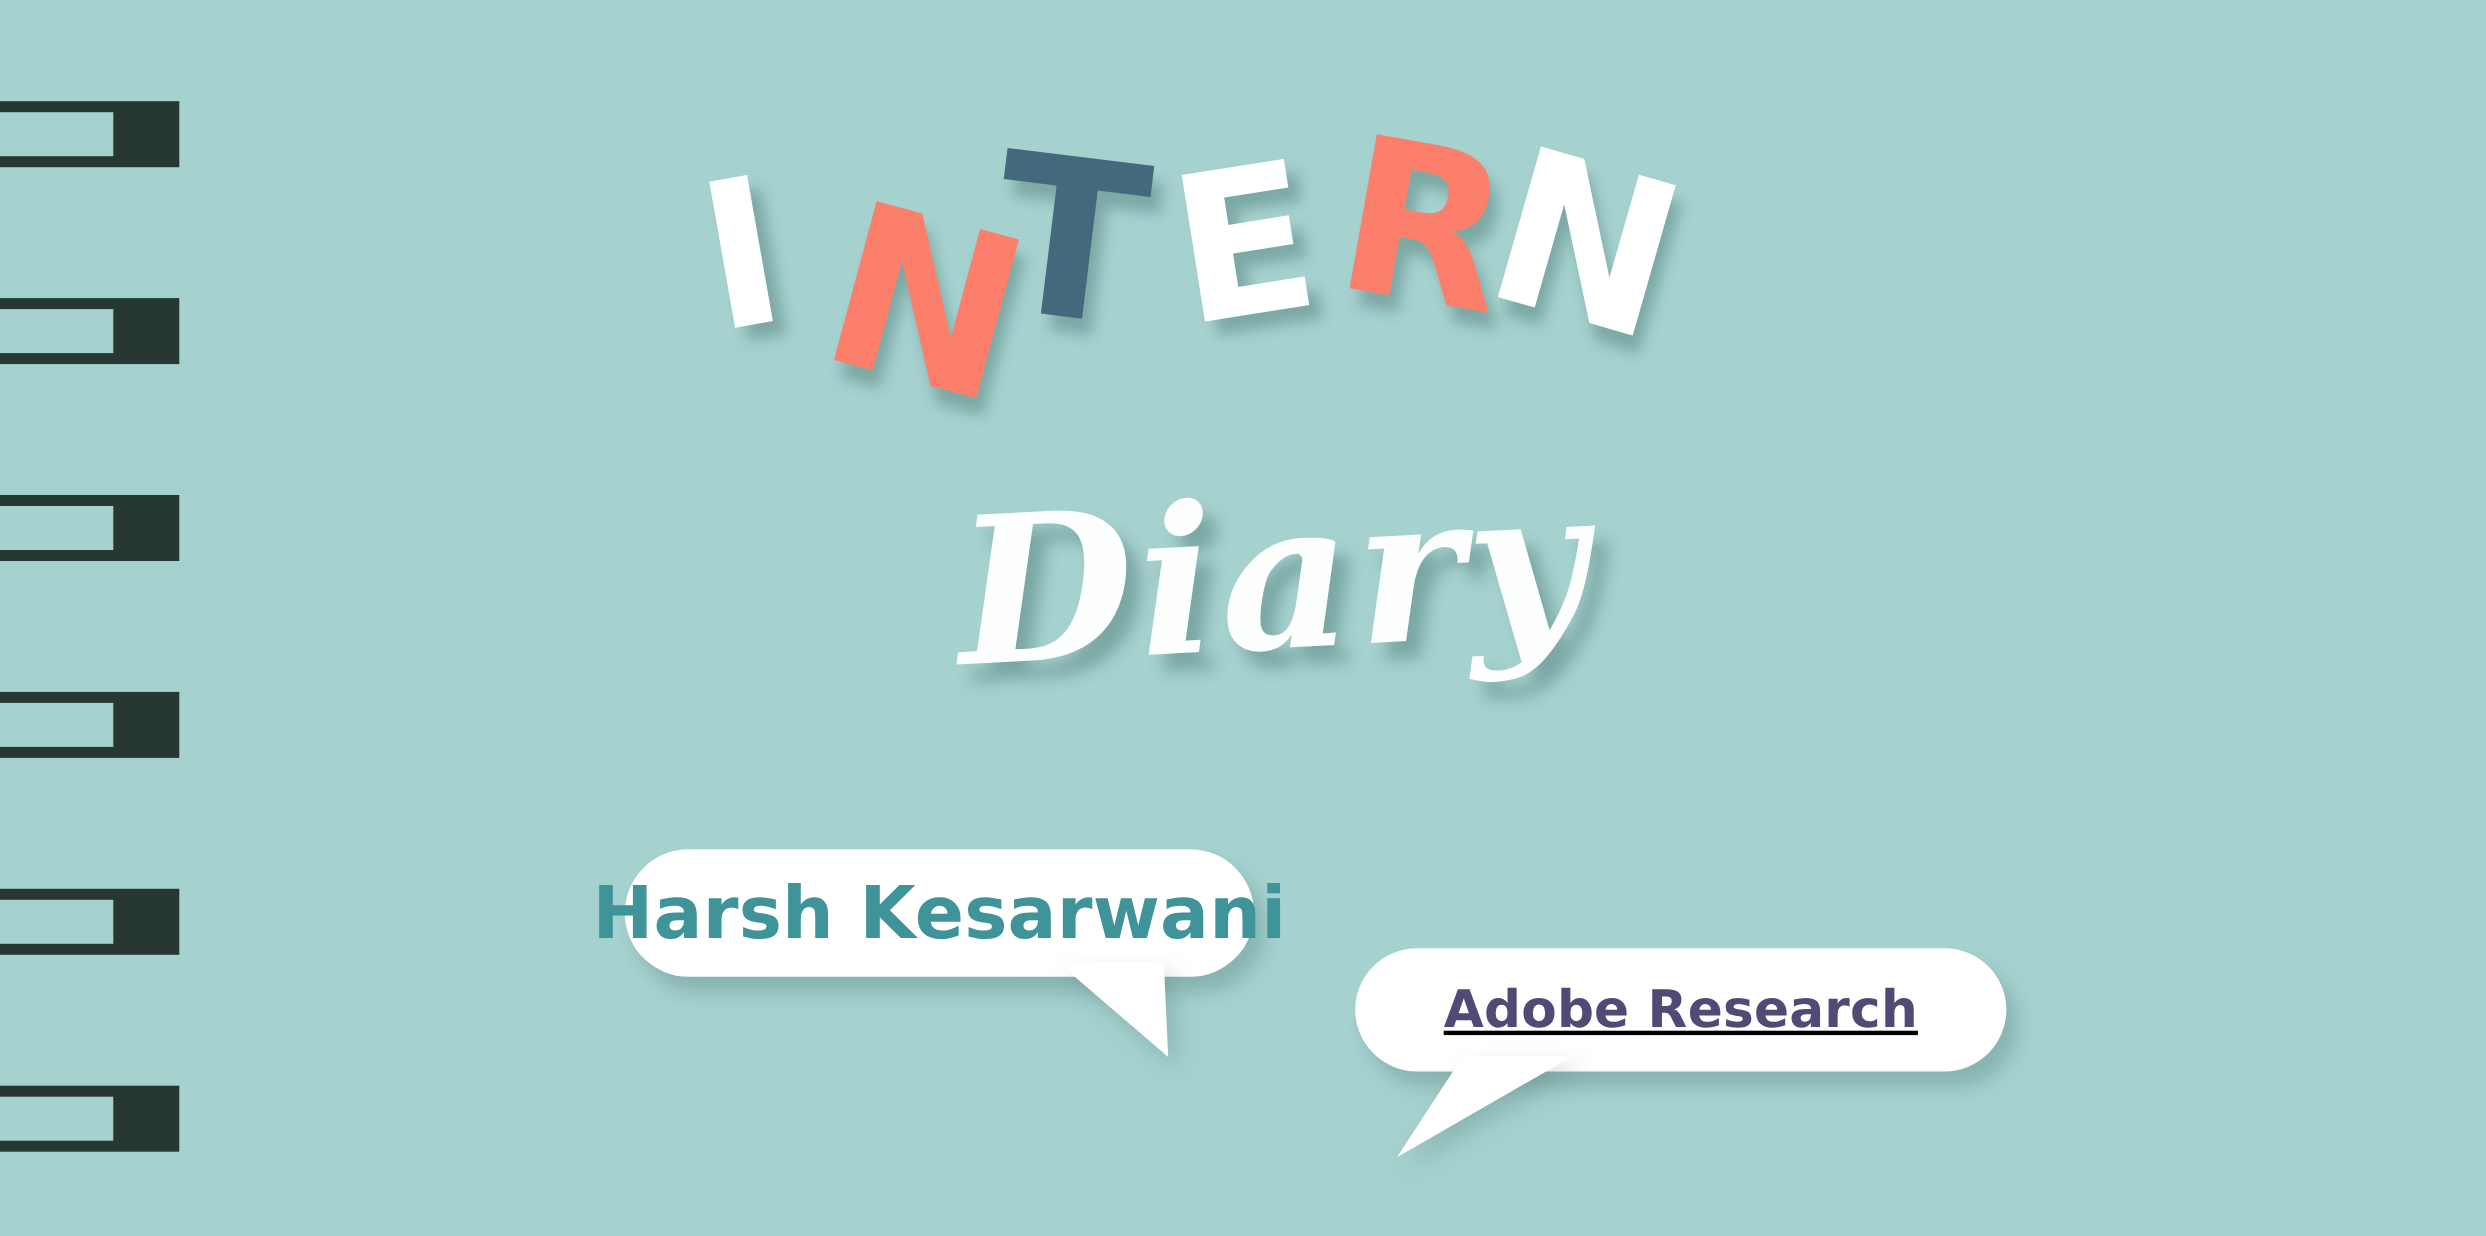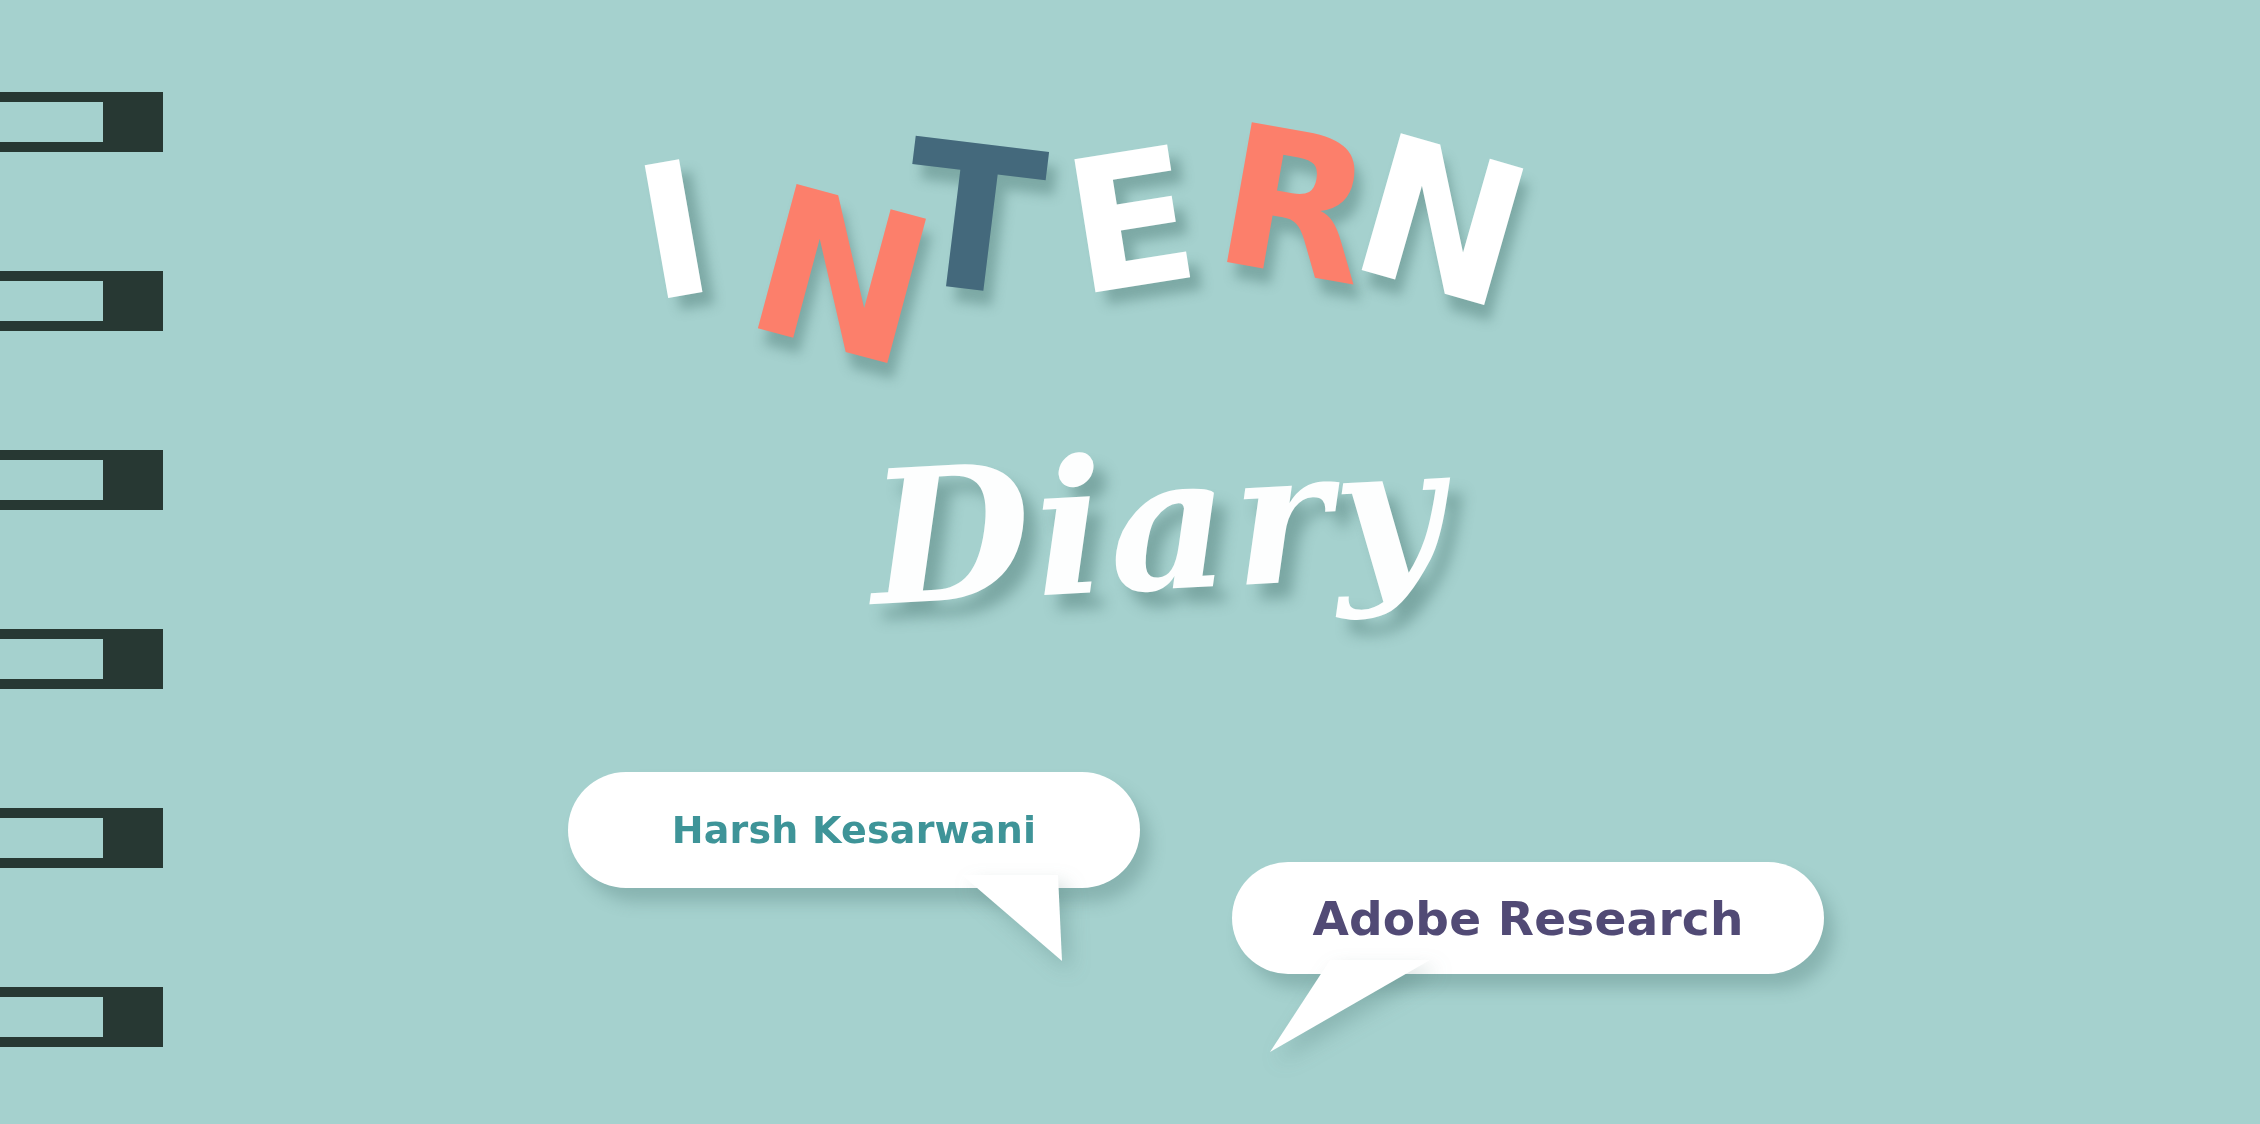--- a/index.html
+++ b/index.html
@@ -60,30 +60,30 @@
   }
   .bubble .label {
     font-family:"DejaVu Sans", sans-serif;
     font-weight:bold;
     white-space:nowrap;
   }
 
   #bubble-name {
     left:568px; top:772px; width:572px; height:116px;
   }
-  #bubble-name .label { font-size:38px; color:#3e9498; letter-spacing:.2px; }
+  #bubble-name .label { font-size:66px; color:#3e9498; letter-spacing:.2px; }
   #tail-name {
     position:absolute; left:962px; top:875px;
     width:130px; height:90px;
     overflow:visible;
     filter: drop-shadow(8px 10px 10px rgba(60,105,100,.26));
   }
 
   #bubble-org {
-    left:1232px; top:862px; width:592px; height:112px;
+    left:1232px; top:862px; width:592px; height:112px;text-decoration:underline;
   }
   #bubble-org .label { font-size:47px; color:#514a75; letter-spacing:.2px; }
   #tail-org {
     position:absolute; left:1270px; top:960px;
     width:160px; height:95px;
     overflow:visible;
     filter: drop-shadow(8px 10px 10px rgba(60,105,100,.26));
   }
 </style>
 </head>

